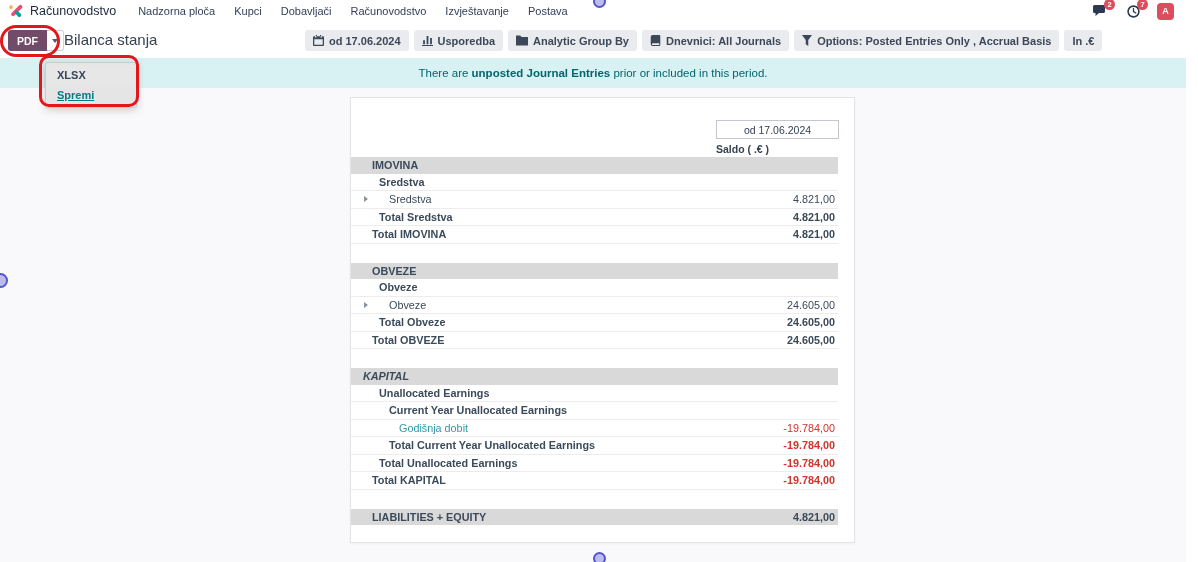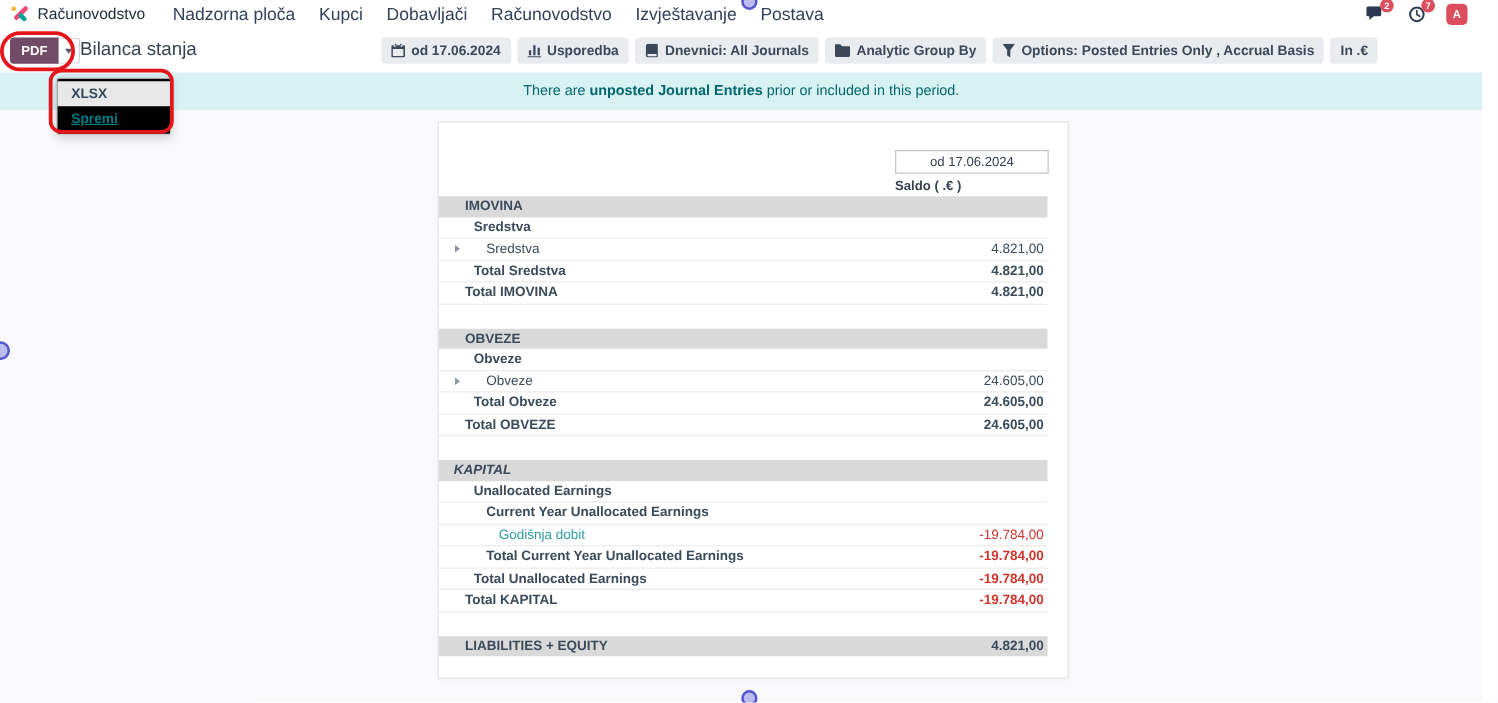--- a/index.html
+++ b/index.html
@@ -5,21 +5,21 @@
   * { margin:0; padding:0; box-sizing:border-box; }
   html,body { width:1198px; height:562px; }
   body { font-family:"Liberation Sans", sans-serif; background:#fff; position:relative; overflow:hidden; }
   .page { position:absolute; inset:0; width:1186px; height:562px; overflow:hidden; }
 
   
   .navbar { position:absolute; left:0; top:0; width:100%; height:22px; background:#fff; display:flex; align-items:center; padding:0 8px; z-index:5; }
   .brand { display:flex; align-items:center; gap:7px; margin-right:22px; }
   .app-name { font-size:12.5px; color:#212c3f; font-weight:500; }
   .nav-items { display:flex; gap:19px; }
-  .nav-item { font-size:14px; color:#34405a; cursor:pointer; white-space:nowrap; }
+  .nav-item { font-size:11px; color:#34405a; cursor:pointer; white-space:nowrap; }
   .nav-right { margin-left:auto; display:flex; align-items:center; gap:15px; padding-right:4px; }
   .icon-wrap { position:relative; width:18px; height:16px; display:flex; align-items:center; justify-content:center; color:#2c3950; }
   .badge { position:absolute; top:-4px; right:-6px; min-width:11px; height:11px; border-radius:6px; background:#dc4d5d; color:#fff; font-size:7.5px; font-weight:700; display:flex; align-items:center; justify-content:center; padding:0 2px; }
   .avatar { width:17px; height:17px; border-radius:4px; background:#dc4d5d; color:#fff; font-size:9px; font-weight:700; display:flex; align-items:center; justify-content:center; }
 
   
   .control-panel { position:absolute; left:0; top:22px; width:100%; height:36px; background:#fff; z-index:4; }
   .pdf-group { position:absolute; left:8px; top:8px; display:flex; height:21px; }
   .pdf-btn { background:#714B67; color:#fff; font-size:10.5px; font-weight:700; border:none; border-radius:3px 0 0 3px; padding:0 9px; height:21px; cursor:pointer; }
   .pdf-caret-btn { width:17px; height:21px; background:#fff; border:1px solid #cfd2d8; border-left:none; border-radius:0 3px 3px 0; display:flex; align-items:center; justify-content:center; cursor:pointer; }
@@ -27,21 +27,21 @@
   .report-title { position:absolute; left:64px; top:9px; font-size:15px; color:#374151; }
   .toolbar { position:absolute; left:305px; top:8px; display:flex; gap:5px; }
   .tb-btn { height:21px; background:#e9ebef; border:none; border-radius:3px; padding:0 8px; font-size:11px; font-weight:600; color:#3c4858; display:flex; align-items:center; gap:5px; cursor:pointer; white-space:nowrap; font-family:"Liberation Sans", sans-serif; }
   .tb-btn svg { flex:0 0 auto; }
 
   
   .banner { position:absolute; left:0; top:57px; width:100%; height:31px; background:#d8f1f2; display:flex; align-items:center; justify-content:center; font-size:11.5px; color:#00666f; z-index:1; }
   .banner b { font-weight:700; }
 
   
-  .dropdown { position:absolute; left:45px; top:62px; width:92px; background:#000000; border:1px solid #c9cdd2; border-radius:2px; box-shadow:0 2px 8px rgba(0,0,0,.18); padding:2px 0; z-index:10; }
+  .dropdown { position:absolute; left:45px; top:62px; width:92px; background:#e5e5e5; border:1px solid #c9cdd2; border-radius:2px; box-shadow:0 2px 8px rgba(0,0,0,.18); padding:2px 0; z-index:10; }
   .dd-item { height:20px; line-height:20px; padding-left:11px; font-size:11px; cursor:pointer; }
   .dd-item.hl { background:#e7e7e7; color:#32475c; font-weight:600; }
   .dd-item.teal { color:#017E84; font-weight:600;text-decoration:underline; }
 
   
   .anno-ellipse { position:absolute; left:0px; top:25px; width:60px; height:32px; border:3.5px solid #e4151b; border-radius:17px; z-index:12; pointer-events:none; }
   .anno-rect { position:absolute; left:39px; top:55px; width:100px; height:52px; border:3.5px solid #e4151b; border-radius:10px; z-index:12; pointer-events:none; }
 
   
   .content { position:absolute; left:0; top:88px; width:100%; height:474px; background:#f9f9fc; }
@@ -129,33 +129,33 @@
         <button class="tb-btn">
           <span style="display: flex;">
             <svg width="11" height="11" viewBox="0 0 12 12">
               <path fill="currentColor" d="M0 10.8h12V12H0zM1.2 5.6h2v4.4h-2zM5 1.2h2v8.8H5zM8.8 3.4h2v6.6h-2z"></path>
             </svg>
           </span>
           <span>Usporedba</span>
         </button>
         <button class="tb-btn">
           <span style="display: flex;">
+            <svg width="12" height="11" viewBox="0 0 13 11">
+              <path fill="currentColor" d="M.5 0h4l1.6 1.7h6.4c.3 0 .5.2.5.5V10a1 1 0 01-1 1H1a1 1 0 01-1-1V.5C0 .2.2 0 .5 0z"></path>
+            </svg>
+          </span>
+          <span>Analytic Group By</span>
+        </button>
+        <button class="tb-btn">
+          <span style="display: flex;">
             <svg width="11" height="11" viewBox="0 0 12 12">
               <path fill="currentColor" d="M3 0h7.2a1 1 0 011 1v10a1 1 0 01-1 1H3a2.2 2.2 0 01-2.2-2.2V2.2A2.2 2.2 0 013 0zm-.9 9.8c0 .6.5 1.1 1.1 1.1h6.9V9H3.2c-.6 0-1.1.3-1.1.8z"></path>
             </svg>
           </span>
           <span>Dnevnici: All Journals</span>
-        </button>
-        <button class="tb-btn">
-          <span style="display: flex;">
-            <svg width="12" height="11" viewBox="0 0 13 11">
-              <path fill="currentColor" d="M.5 0h4l1.6 1.7h6.4c.3 0 .5.2.5.5V10a1 1 0 01-1 1H1a1 1 0 01-1-1V.5C0 .2.2 0 .5 0z"></path>
-            </svg>
-          </span>
-          <span>Analytic Group By</span>
         </button>
         <button class="tb-btn">
           <span style="display: flex;">
             <svg width="10" height="11" viewBox="0 0 11 12">
               <path fill="currentColor" d="M0 0h11L6.9 5.4V12L4.1 10.2V5.4z"></path>
             </svg>
           </span>
           <span>Options: Posted Entries Only , Accrual Basis</span>
         </button>
         <button class="tb-btn">

